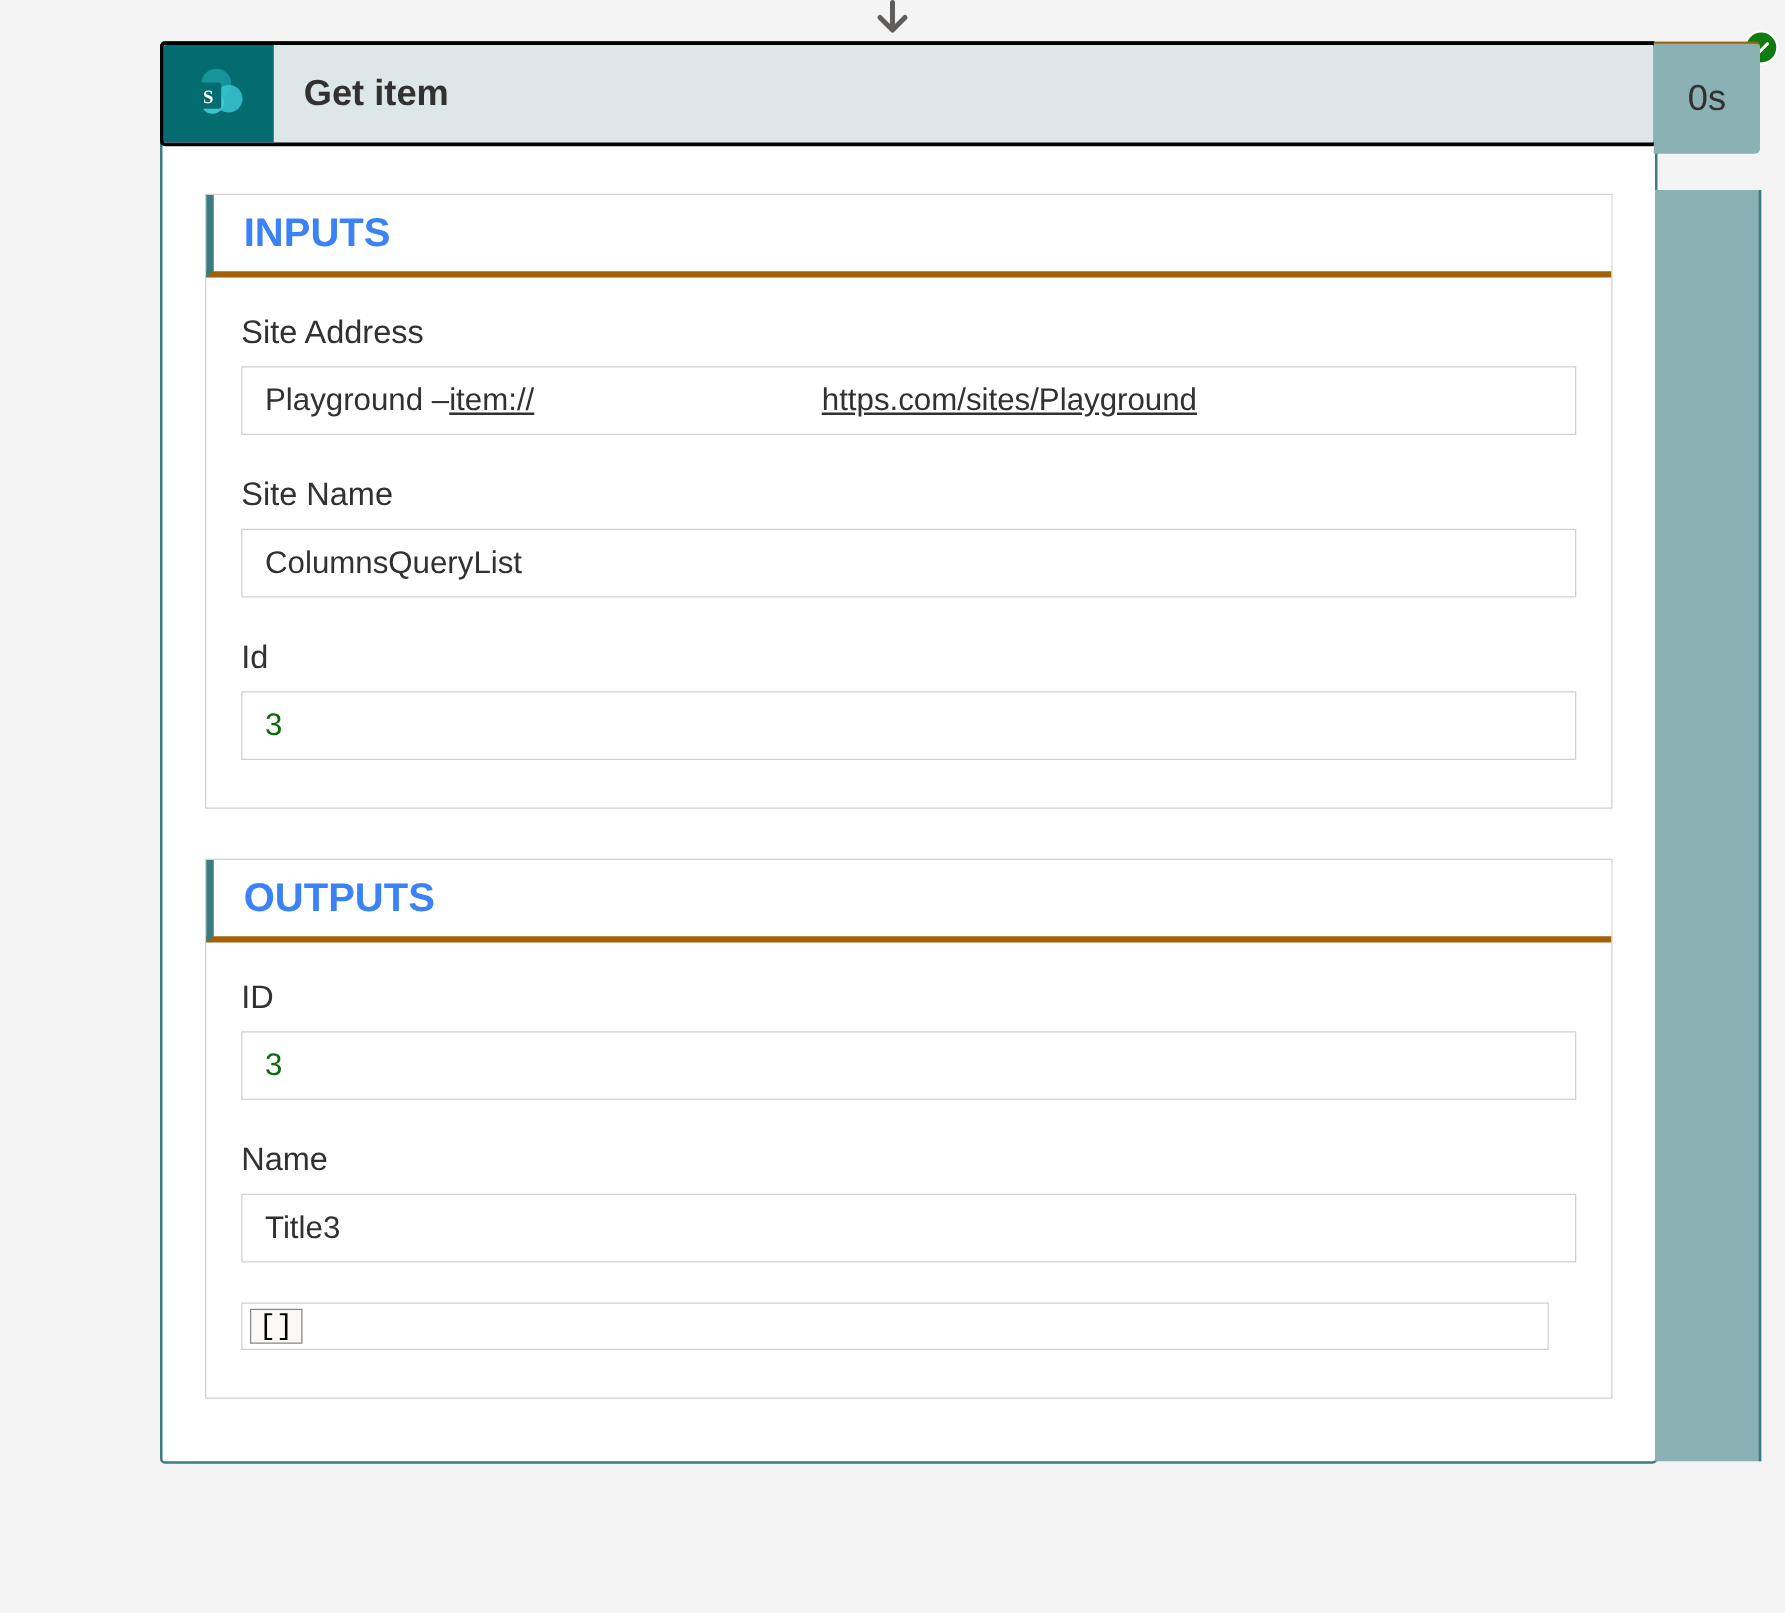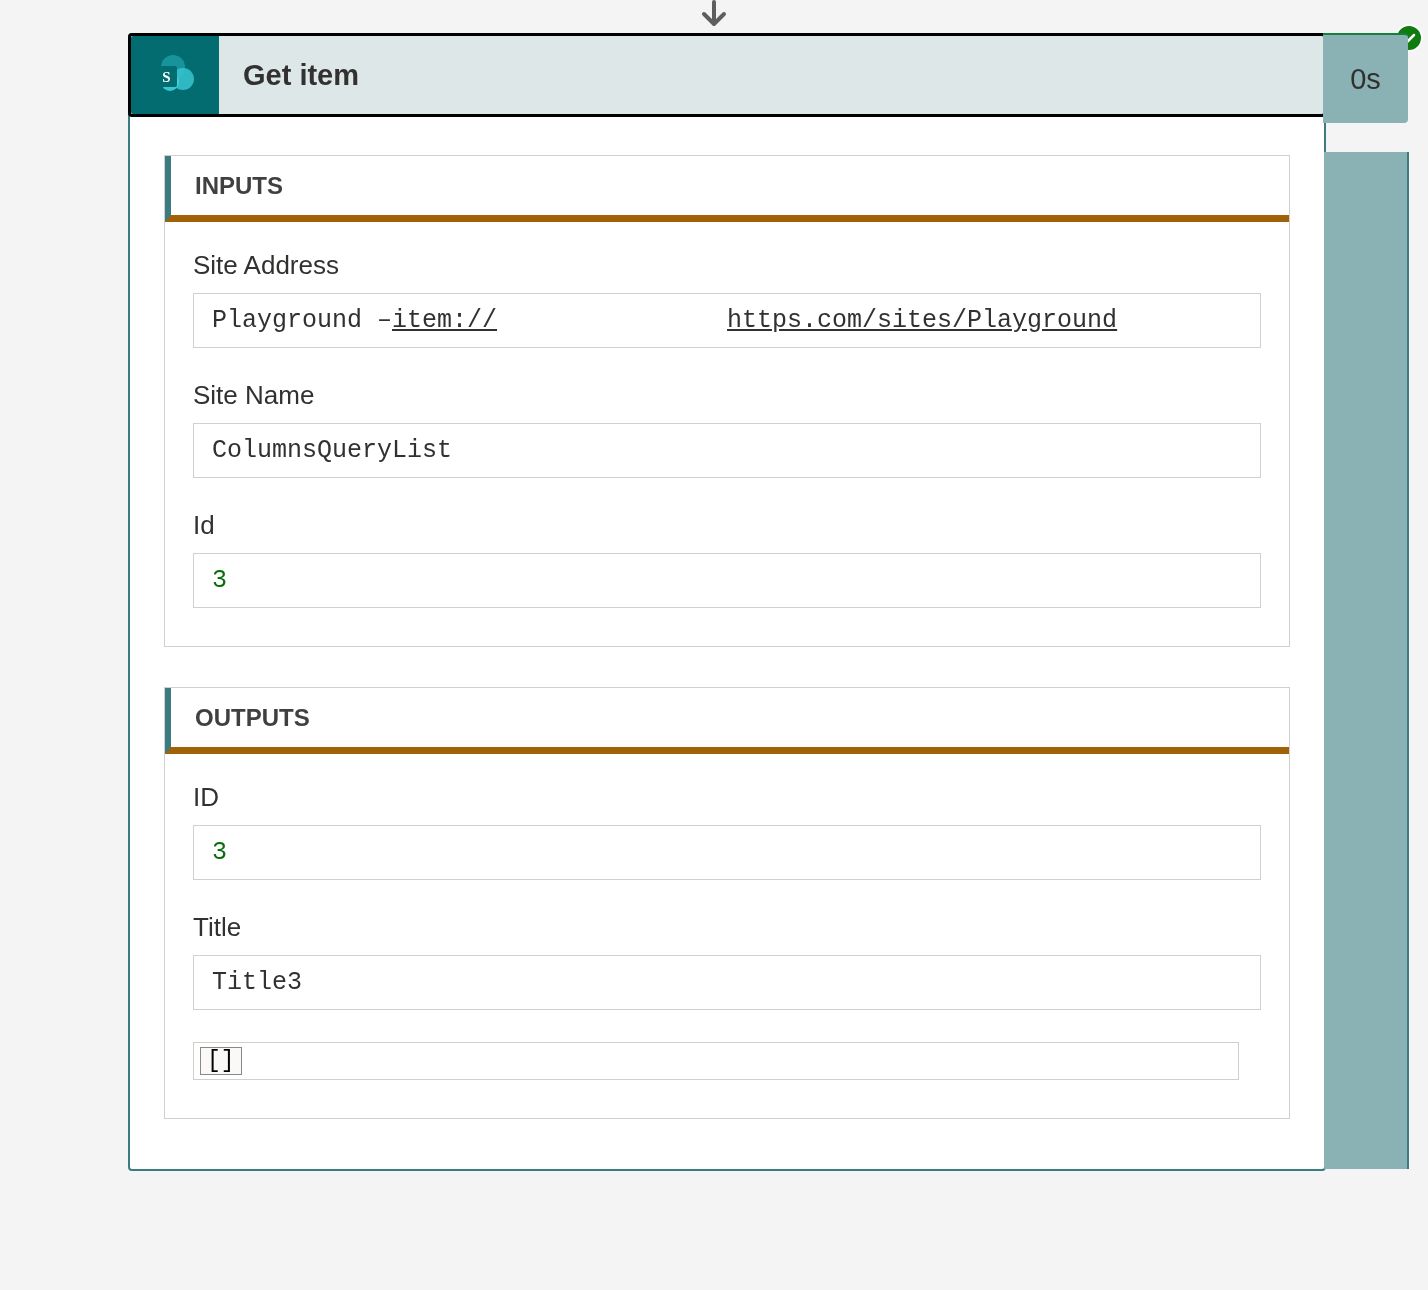--- a/index.html
+++ b/index.html
@@ -62,21 +62,21 @@
     top: -3px;
     width: 85px;
     height: 90px;
     background: #8ab1b3;
     display: flex;
     align-items: center;
     justify-content: center;
     font-size: 29px;
     color: #323130;
     border-radius: 0 4px 4px 0;
-    border-top: 2px solid #15803d;
+    border-top: 2px solid #a16207;
   }
   .status-badge {
     position: absolute;
     top: -12px;
     right: -100px;
     width: 28px;
     height: 28px;
     background: #107c10;
     border-radius: 50%;
     border: 2px solid #fff;
@@ -87,47 +87,47 @@
   .card-body {
     padding: 40px 34px 10px 34px;
   }
   .section {
     border: 1px solid #d2d0ce;
     background: #fff;
     margin-bottom: 40px;
   }
   .section-header {
     height: 66px;
-    border-bottom: 7px solid #a16207;
+    border-bottom: 5px solid #a16207;
     border-left: 6px solid #3b7c80;
     display: flex;
     align-items: center;
     padding-left: 24px;
-    font-size: 24px;
+    font-size: 32px;
     font-weight: 700;
-    color: #404040;
+    color: #3b82f6;
     background: #fff;
   }
   .section-body {
     padding: 28px 28px 38px 28px;
   }
   .field {
     margin-bottom: 32px;
   }
   .field:last-child { margin-bottom: 0; }
   .field-label {
     font-size: 26px;
     font-weight: 400;
     color: #323130;
     margin-bottom: 12px;
   }
   .field-value {
     border: 1px solid #d2d0ce;
     padding: 12px 18px;
-    font-family: Liberation Mono, monospace;
+    font-family: Liberation Sans, sans-serif;
     font-size: 25px;
     color: #323130;
     min-height: 54px;
     display: flex;
     align-items: center;
   }
   .field-value .num { color: #0b6a0b; }
   .field-value .link { text-decoration: underline; }
   .field-value .gap { display: inline-block; width: 230px; }
   .field-value-code {
@@ -220,21 +220,21 @@
       <div class="section-body">
 
         <div class="field">
           <div class="field-label">ID</div>
           <div class="field-value">
               <span class="num">3</span>
             </div>
         </div>
 
         <div class="field">
-          <div class="field-label">Title</div>
+          <div class="field-label">Name</div>
           <div class="field-value">Title3</div>
         </div>
 
         <div class="field">
           <div class="field-value-code" style="width:1046px;">
             <span class="code-inner">[]</span>
           </div>
         </div>
 
       </div>

